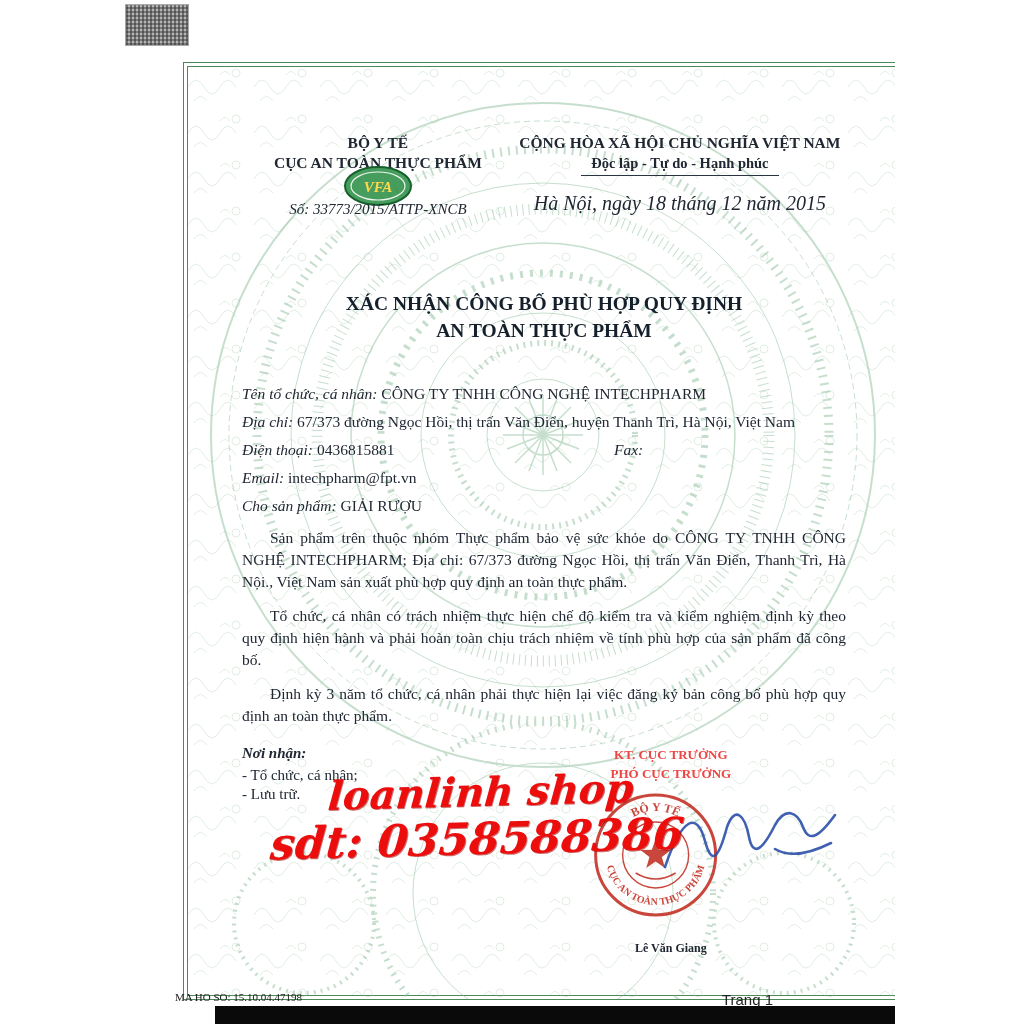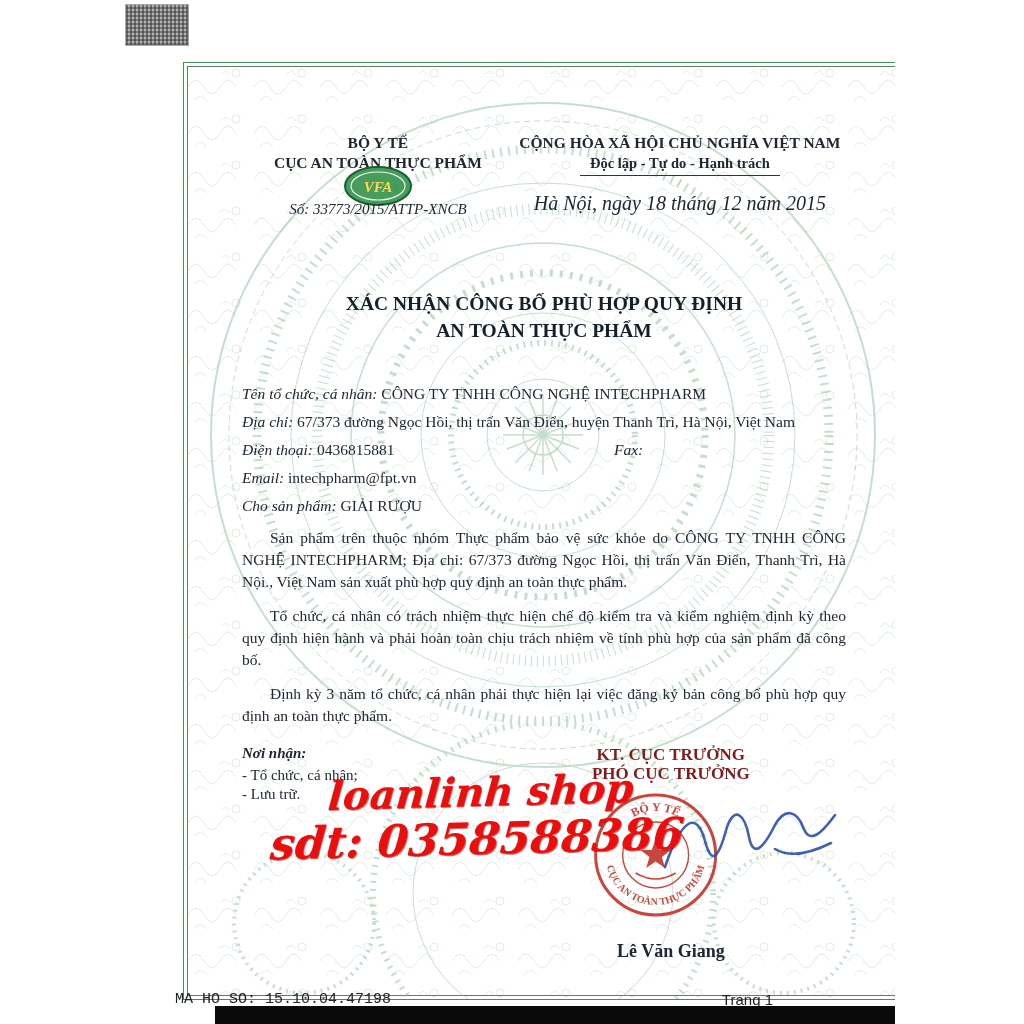--- a/index.html
+++ b/index.html
@@ -38,33 +38,33 @@
   .lbl{font-style:italic;}
   .phone-row{display:flex;}
   .phone-row .left-part{width:372px;}
   .para{margin:12px 0 0;text-align:justify;text-indent:28px;line-height:22px;}
 
   .signoff{display:flex;margin-top:18px;}
   .so-left{width:42%;font-size:15px;}
   .so-left .nr{font-weight:bold;font-style:italic;margin-bottom:4px;}
   .so-left .ri{line-height:19px;}
   .so-right{width:58%;text-align:center;}
-  .sg-title{font-weight:bold;font-size:17px;line-height:19px;color:#7f1d1d;}
+  .sg-title{font-weight:bold;font-size:13px;line-height:19px;color:#ef4444;}
   .seal-area{position:relative;height:150px;margin-top:6px;}
   .stamp{position:absolute;left:50%;top:2px;transform:translateX(-62%);opacity:.92;}
   .sig{position:absolute;left:46%;top:6px;}
-  .signer{font-weight:bold;font-size:18px;margin-top:2px;}
+  .signer{font-weight:bold;font-size:12px;margin-top:2px;}
 
   .watermark{position:absolute;left:272px;top:770px;z-index:5;color:#ec0d0d;text-align:center;
              font-family:"DejaVu Serif",serif;font-style:italic;font-weight:bold;
              transform:rotate(-1.5deg) skewX(-6deg);text-shadow:1px 1px 0 rgba(160,0,0,.55);}
   .wm1{font-size:40px;line-height:44px;}
   .wm2{font-size:44px;line-height:50px;}
 
-  .pg-footer-left{position:absolute;left:175px;top:991px;font-family:Liberation Mono, monospace;font-size:15px;color:#222;}
+  .pg-footer-left{position:absolute;left:175px;top:991px;font-family:Liberation Serif, serif;font-size:11px;color:#222;}
   .pg-footer-right{position:absolute;right:122px;top:991px;font-family:"Liberation Sans",sans-serif;font-size:15px;color:#222;}
   .black-bar{position:absolute;left:215px;right:0;top:1006px;height:18px;background:#0a0a0a;}
 </style>
 </head>
 <body>
 
 <div class="page">
 
   <div class="noise"></div>
 
@@ -114,21 +114,21 @@
               <ellipse cx="36" cy="22" rx="33" ry="19" fill="#2e8f47" opacity="0.88"></ellipse>
               <ellipse cx="36" cy="22" rx="33" ry="19" fill="none" stroke="#16602c" stroke-width="2"></ellipse>
               <ellipse cx="36" cy="22" rx="27" ry="14" fill="none" stroke="#eaf5ec" stroke-width="1.2"></ellipse>
               <text x="36" y="27.5" text-anchor="middle" font-size="15" font-style="italic" font-weight="bold" fill="#ffd84d" font-family="Liberation Serif, serif">VFA</text>
             </svg>
             <span class="num">Số:  33773/2015/ATTP-XNCB</span>
           </div>
         </div>
         <div class="hdr-right">
           <div class="b15">CỘNG HÒA XÃ HỘI CHỦ NGHĨA VIỆT NAM</div>
-          <div><span class="motto">Độc lập - Tự do - Hạnh trách</span></div>
+          <div><span class="motto">Độc lập - Tự do - Hạnh phúc</span></div>
           <div class="dateline">Hà Nội, ngày 18 tháng 12 năm 2015</div>
         </div>
       </div>
 
       <div class="title">
         <div>XÁC NHẬN CÔNG BỐ PHÙ HỢP QUY ĐỊNH</div>
         <div>AN TOÀN THỰC PHẨM</div>
       </div>
 
       <div class="bodytext">

